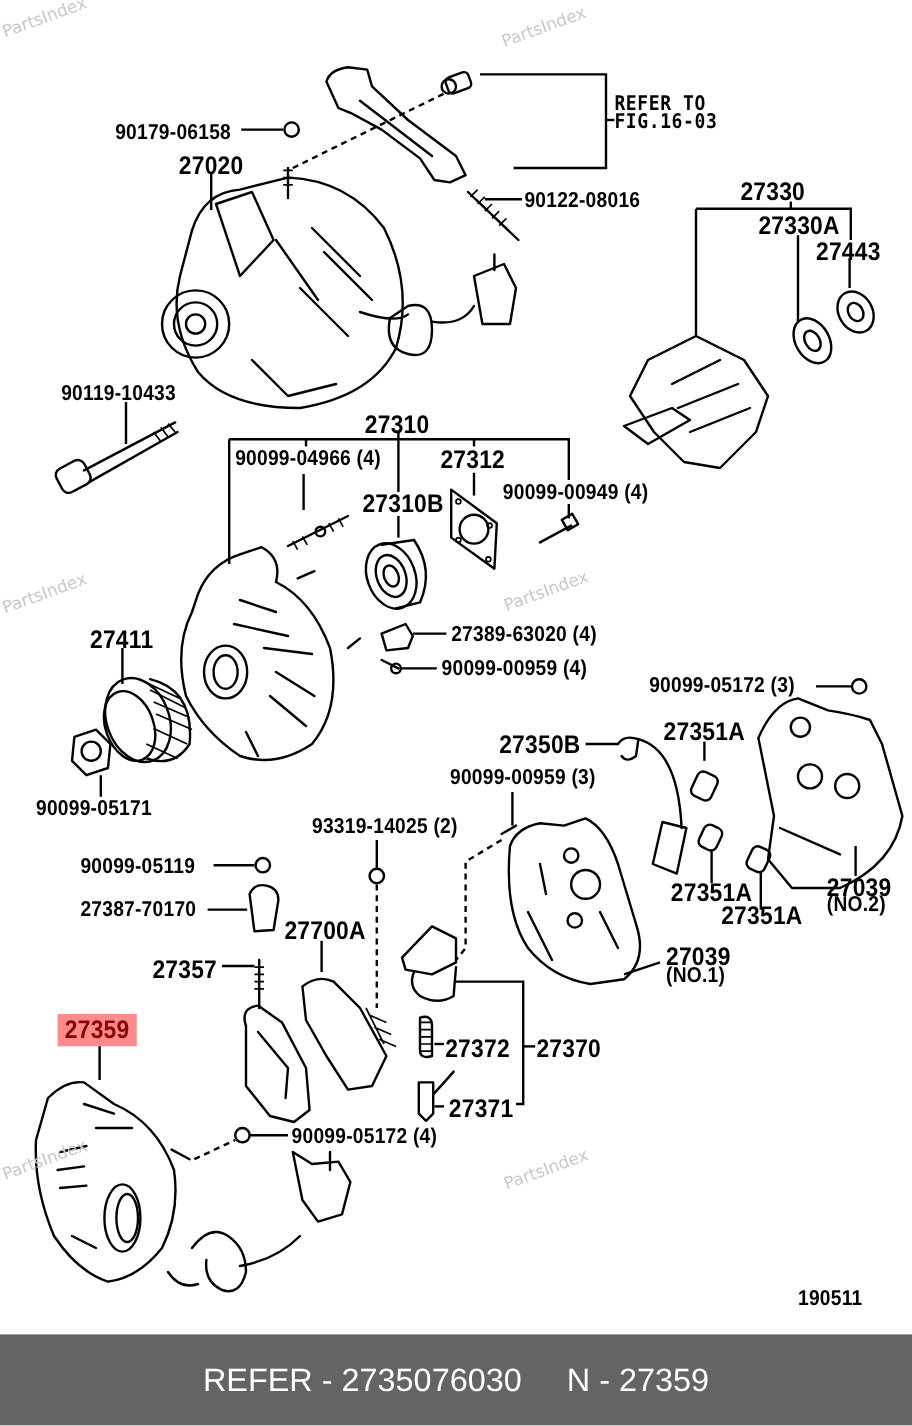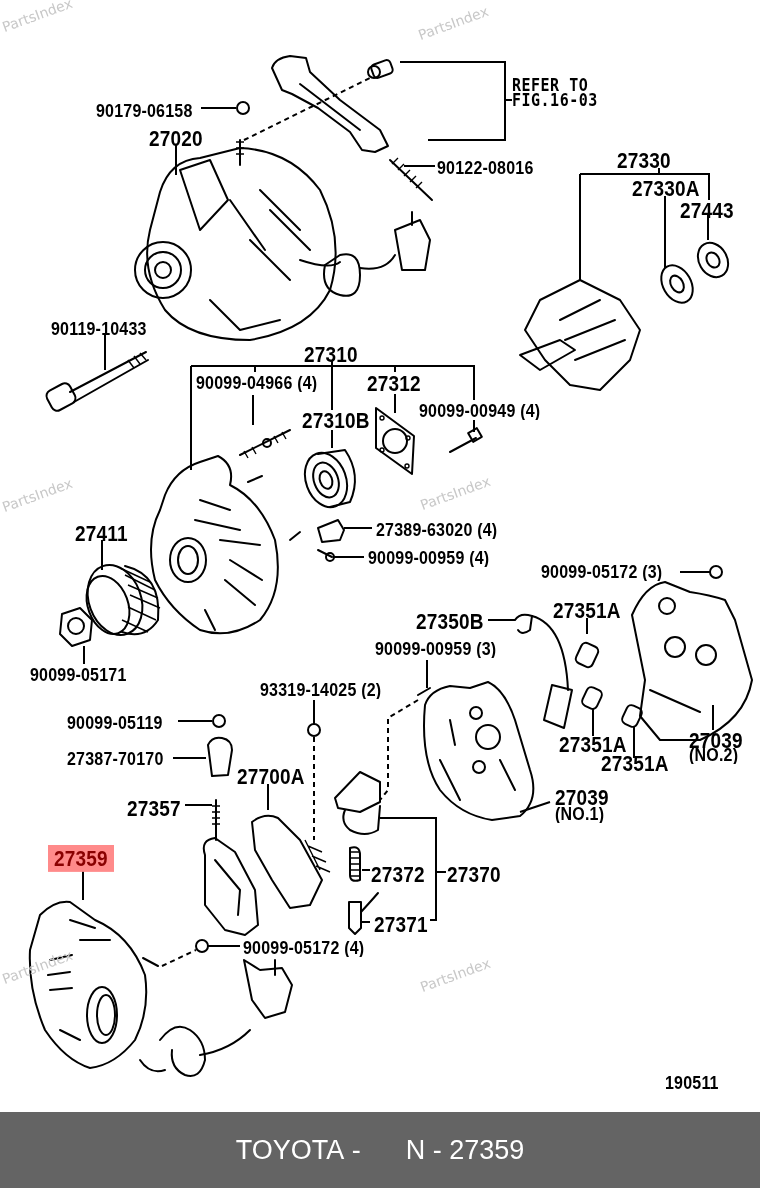--- a/index.html
+++ b/index.html
@@ -296,19 +296,20 @@
   <span class="lbl big hl" style="left:48px; top:845px;">27359</span>
   <span class="lbl big" style="left:371px; top:864px;">27372</span>
   <span class="lbl big" style="left:447px; top:864px;">27370</span>
   <span class="lbl big" style="left:374px; top:914px;">27371</span>
   <span class="lbl" style="left:243px; top:939px;">90099-05172 (4)</span>
 
   <span class="lbl" style="left:665px; top:1074px;">190511</span>
 </div>
 
 <div id="footer">
-  <span>TOYOTA</span>
+  <span>REFER</span>
   <span> - </span>
+  <span>2735076030</span>
   <span>     </span>
   <span>N</span>
   <span> - </span>
   <span>27359</span>
 </div>
 
 </body></html>

